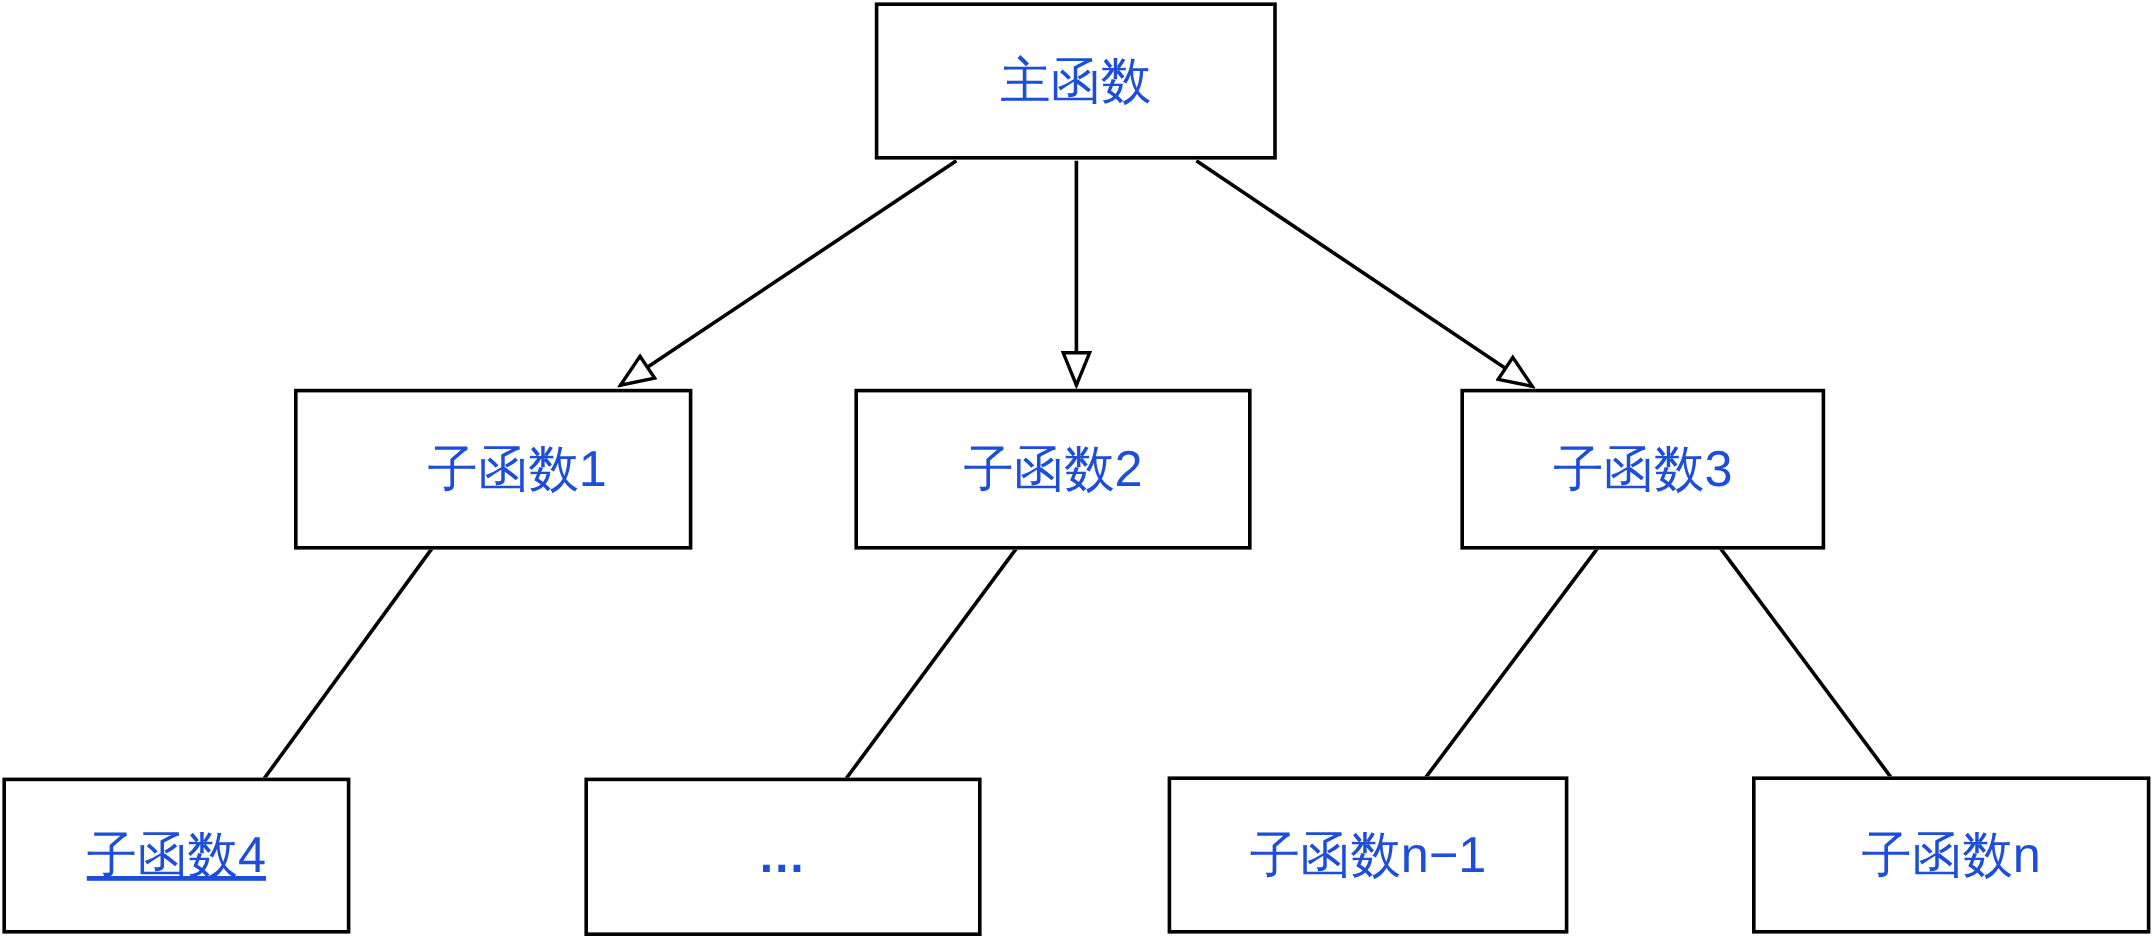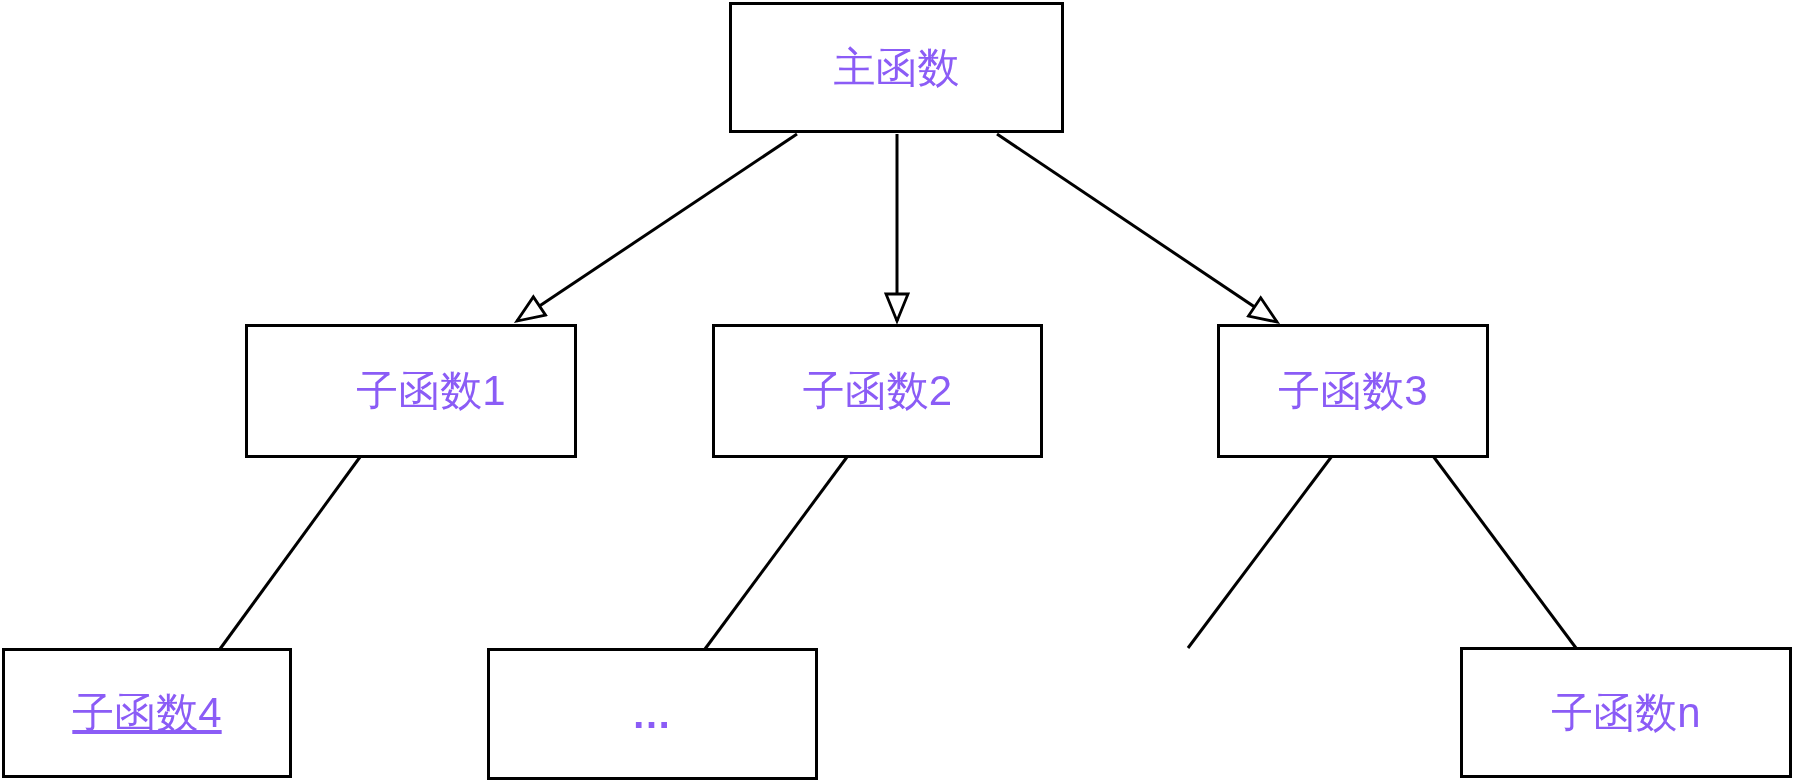--- a/index.html
+++ b/index.html
@@ -23,35 +23,35 @@
     height: 783px;
   }
   .node {
     position: absolute;
     box-sizing: border-box;
     border: 3px solid #000000;
     background: #ffffff;
     display: flex;
     align-items: center;
     justify-content: center;
-    color: #8b5cf6;
+    color: #1d4ed8;
     font-size: 42px;
     line-height: 1;
     white-space: nowrap;
   }
   .node.ellipsis-node {
     font-size: 40px;
     font-weight: bold;
     letter-spacing: 2px;
   }
   
   #node-main  { left: 729px;  top: 2px;   width: 335px; height: 131px; }
   #node-sub1  { left: 245px;  top: 324px; width: 332px; height: 134px; padding-left: 40px; }
   #node-sub2  { left: 712px;  top: 324px; width: 331px; height: 134px; }
-  #node-sub3  { left: 1217px; top: 324px; width: 272px; height: 134px; }
+  #node-sub3  { left: 1217px; top: 324px; width: 304px; height: 134px; }
   #node-sub4  { left: 2px;    top: 648px; width: 290px; height: 130px; text-decoration: underline; }
   #node-ellipsis { left: 487px; top: 648px; width: 331px; height: 132px; }
   #node-subn1 { left: 973px;  top: 647px; width: 334px; height: 131px; }
   #node-subn  { left: 1460px; top: 647px; width: 332px; height: 131px; }
 </style>
 </head>
 <body>
 
 <div id="canvas">
 
@@ -89,18 +89,21 @@
   </div>
 
   <div class="node" id="node-sub4">
     <span>子函数4</span>
   </div>
 
   <div class="node ellipsis-node" id="node-ellipsis">
     <span>…</span>
   </div>
 
+  <div class="node" id="node-subn1">
+    <span>子函数n−1</span>
+  </div>
 
   <div class="node" id="node-subn">
     <span>子函数n</span>
   </div>
 
 </div>
 
 </body></html>

